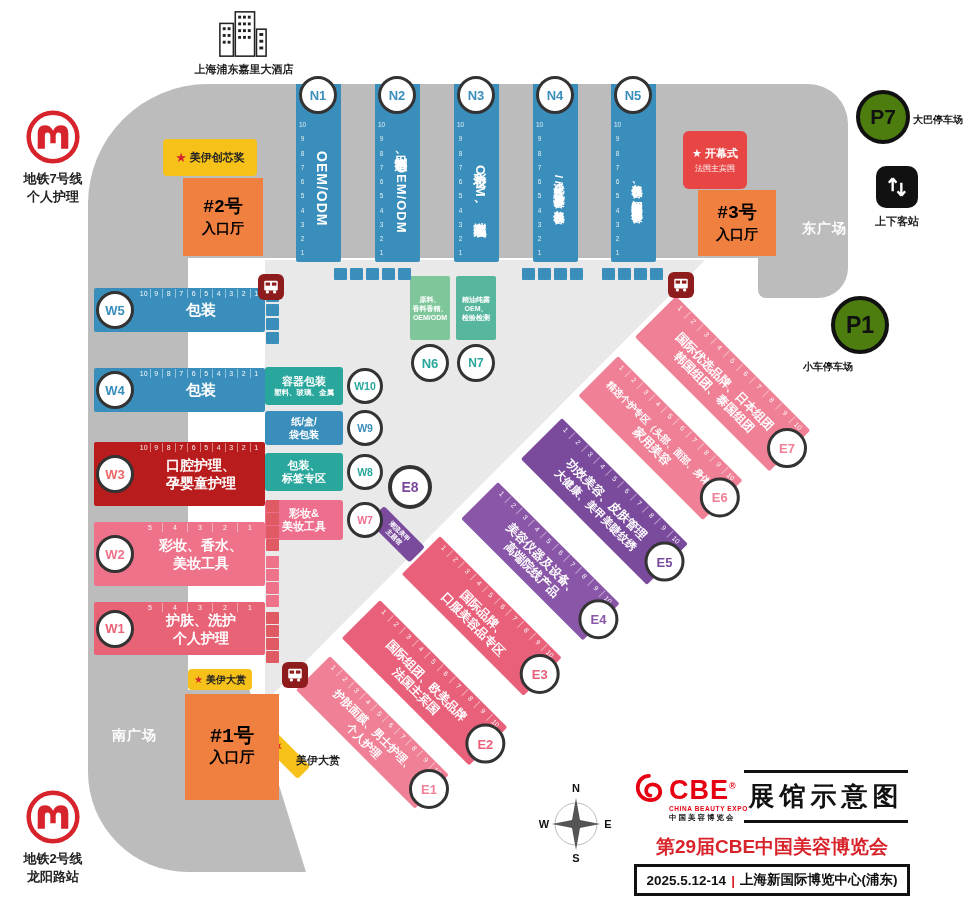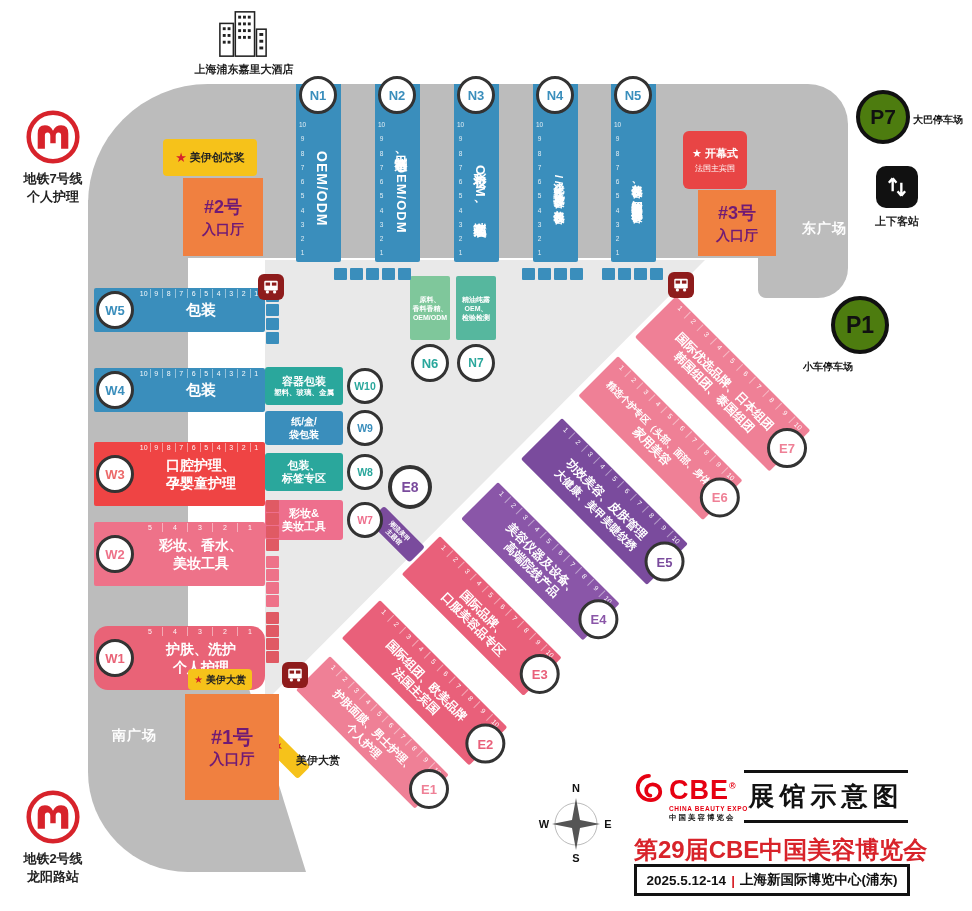--- a/index.html
+++ b/index.html
@@ -5,21 +5,21 @@
   * { margin:0; padding:0; box-sizing:border-box; }
   html,body { background:#fff; }
   body { font-family:"Liberation Sans","DejaVu Sans",sans-serif; }
   #map { position:relative; width:972px; height:911px; background:#fff; overflow:hidden; }
   .abs { position:absolute; }
   .gray { position:absolute; background:#bcbcbc; }
   .plaza-label { position:absolute; color:#fdfdfd; font-weight:bold; font-size:14px; letter-spacing:1px; }
 
   
   .bg-blue{background:#3a8ebc}.bg-teal{background:#2aa79c}.bg-green{background:#7fc79b}.bg-green2{background:#56b79e}
-  .bg-coral{background:#ef4444}.bg-pink{background:#ee7289}.bg-rose1{background:#e96377}.bg-salmon{background:#ef8096}
+  .bg-coral{background:#b91c1c}.bg-pink{background:#ee7289}.bg-rose1{background:#e96377}.bg-salmon{background:#ef8096}
   .bg-rose{background:#e9607a}.bg-purple1{background:#8a56a8}.bg-purple2{background:#7a4b9d}.bg-wpink{background:#ee6f8d}
   .bg-red2{background:#e05a64}
   .bd-blue{border-color:#3a8ebc;color:#3a8ebc}.bd-teal{border-color:#2aa79c;color:#2aa79c}
   .bd-coral{border-color:#ec6a6a;color:#ec6a6a}.bd-pink{border-color:#ee7289;color:#ee7289}
   .bd-rose1{border-color:#e96377;color:#e96377}.bd-salmon{border-color:#ef8096;color:#ef8096}
   .bd-rose{border-color:#e9607a;color:#e9607a}.bd-purple1{border-color:#8a56a8;color:#8a56a8}
   .bd-purple2{border-color:#7a4b9d;color:#7a4b9d}.bd-wpink{border-color:#ee6f8d;color:#ee6f8d}
 
   .badge { position:absolute; background:#fff; border-radius:50%; border:3px solid #333;
            display:flex; align-items:center; justify-content:center; font-weight:bold; z-index:5; }
@@ -63,22 +63,22 @@
   .ebar { position:absolute; transform:rotate(45deg); transform-origin:top left; border-radius:2px; }
   .enums { position:absolute; top:1px; left:3px; right:3px; display:flex; }
   .ebar-text { position:absolute; left:2px; right:2px; top:11px; bottom:2px; display:flex;
                flex-direction:column; align-items:center; justify-content:center; color:#fff; font-weight:bold; }
   .ebar-text .l1, .ebar-text .l2 { font-size:12px; line-height:15px; white-space:nowrap; }
   .ebar-text .sm { font-size:9.5px; }
   .ebadge { width:40px; height:40px; right:-16px; top:50%; margin-top:-20px;
             transform:rotate(-45deg); font-size:13px; }
 
   
-  .entrance { position:absolute; background:#f08040; color:#701a75; display:flex; flex-direction:column;
-              align-items:center; justify-content:center; text-align:center; z-index:4; }
+  .entrance { position:absolute; background:#f08040; color:#000000; display:flex; flex-direction:column;
+              align-items:center; justify-content:center; text-align:center; z-index:4;font-family:Liberation Mono, monospace; }
   .entrance .num { font-weight:bold; font-size:18px; line-height:24px; }
   .entrance .lbl { font-weight:bold; font-size:14px; line-height:20px; }
   .yellowtag { position:absolute; background:#f6c21a; border-radius:4px; display:flex;
                align-items:center; justify-content:center; gap:3px; color:#222; font-weight:bold; z-index:5; }
   .star-red { color:#d7232b; }
   .opening { position:absolute; left:683px; top:131px; width:64px; height:58px; background:#e84545;
              border-radius:6px; color:#fff; display:flex; flex-direction:column; align-items:center;
              justify-content:center; z-index:5; }
   .opening .row1 { display:flex; align-items:center; gap:3px; font-size:11px; font-weight:bold; }
   .opening .row2 { font-size:8px; margin-top:2px; }
@@ -109,21 +109,21 @@
   .logo-row { position:absolute; left:634px; top:773px; display:flex; align-items:flex-start; gap:5px; }
   .cbe-text { display:flex; flex-direction:column; }
   .cbe-main { color:#e60012; font-size:27px; font-weight:bold; line-height:27px; letter-spacing:1px; }
   .cbe-main sup { font-size:9px; }
   .cbe-sub-en { color:#e60012; font-size:6.5px; font-weight:bold; letter-spacing:.6px; margin-top:1px; }
   .cbe-sub-cn { color:#222; font-size:7.5px; font-weight:bold; letter-spacing:2px; margin-top:1px; }
   .map-title { position:absolute; left:744px; top:770px; width:164px; text-align:center;
                border-top:3px solid #111; border-bottom:3px solid #111; padding:6px 0;
                font-size:26px; font-weight:bold; letter-spacing:5px; color:#111; }
   .expo-title { position:absolute; left:634px; top:834px; width:276px; text-align:center;
-                color:#d8232a; font-size:24px; font-weight:bold; white-space:nowrap; }
+                color:#d8232a; font-size:19px; font-weight:bold; white-space:nowrap; }
   .date-box { position:absolute; left:634px; top:864px; width:276px; height:32px;
               border:3px solid #111; display:flex; align-items:center; justify-content:center;
               gap:5px; font-size:13.5px; font-weight:bold; color:#111; white-space:nowrap; }
   .date-box .sep { color:#d8232a; }
 </style>
 </head>
 <body>
 
 <div id="map">
 
@@ -391,21 +391,21 @@
         <span class="tick">3</span>
         <span class="tick">2</span>
         <span class="tick">1</span>
       </div>
     <div class="badge wbadge bd-pink">W2</div>
     <div class="wbar-text">
       <div>彩妆、香水、</div>
       <div>美妆工具</div>
     </div>
   </div>
-  <div class="wbar bg-rose1" style="top:626px;height:64px;border-radius:14px;">
+  <div class="wbar bg-rose1" style="top:602px;height:53px;">
     <div class="wnums">
         <span class="tick">5</span>
         <span class="tick">4</span>
         <span class="tick">3</span>
         <span class="tick">2</span>
         <span class="tick">1</span>
       </div>
     <div class="badge wbadge bd-rose1">W1</div>
     <div class="wbar-text">
       <div>护肤、洗护</div>

